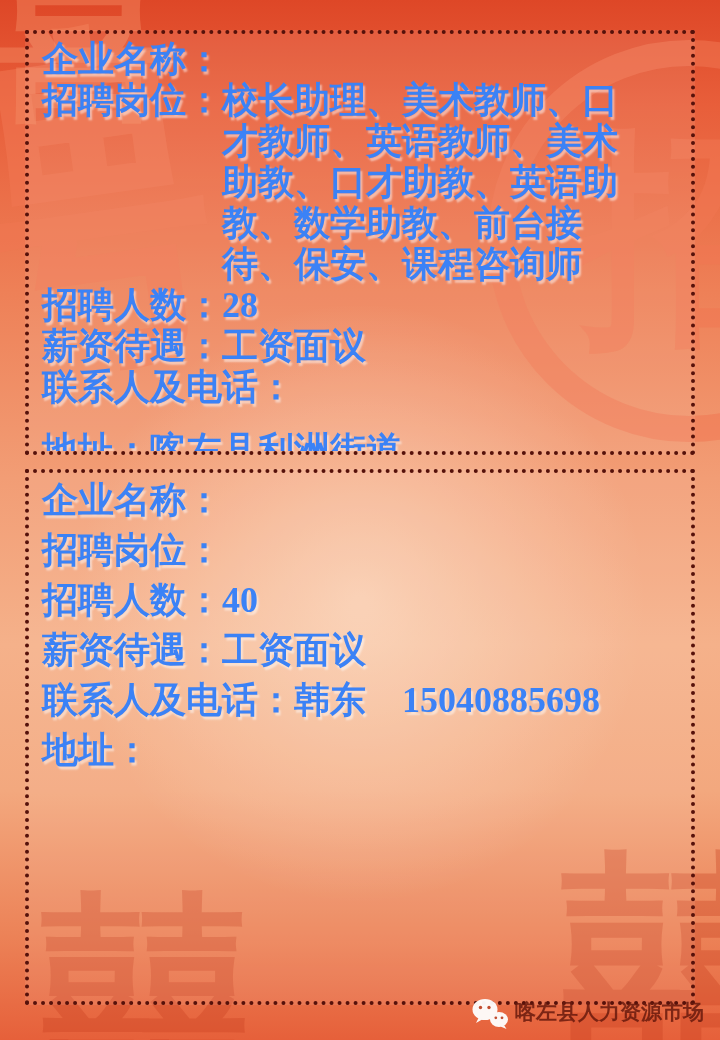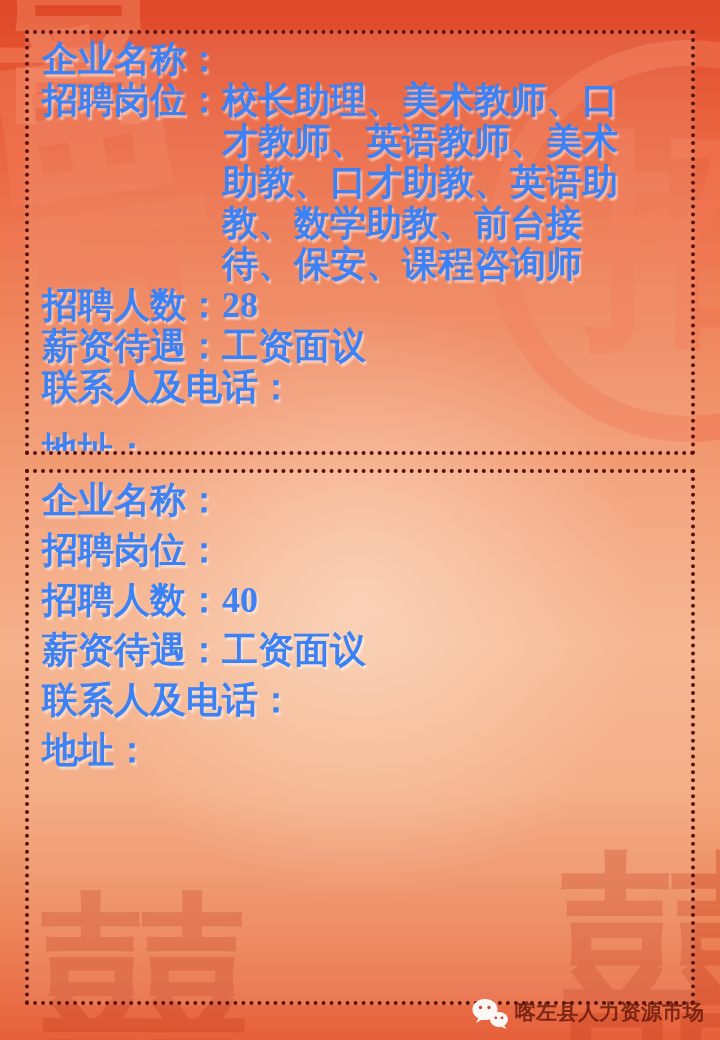--- a/index.html
+++ b/index.html
@@ -87,20 +87,21 @@
     </div>
     <div class="row">
       <span class="label">薪资待遇：</span>
       <span class="value">工资面议</span>
     </div>
     <div class="row">
       <span class="label">联系人及电话：</span>
     </div>
     <div class="row addr">
       <span class="label">地址：</span>
+      <span class="value">喀左县利洲街道</span>
     </div>
   </div>
 </div>
 
 <div class="card card2">
   <div class="card-inner">
     <div class="row">
       <span class="label">企业名称：</span>
     </div>
     <div class="row jobs">
@@ -109,20 +110,21 @@
     <div class="row">
       <span class="label">招聘人数：</span>
       <span class="value">40</span>
     </div>
     <div class="row">
       <span class="label">薪资待遇：</span>
       <span class="value">工资面议</span>
     </div>
     <div class="row">
       <span class="label">联系人及电话：</span>
+      <span class="value">韩东　15040885698</span>
     </div>
     <div class="row addr">
       <span class="label">地址：</span>
     </div>
   </div>
 </div>
 
 <div class="watermark">
   <svg class="wm-icon" width="38" height="32" viewBox="0 0 38 32" aria-hidden="true">
     <ellipse cx="14" cy="11.5" rx="12.5" ry="10.5" fill="#ffffff"></ellipse>

